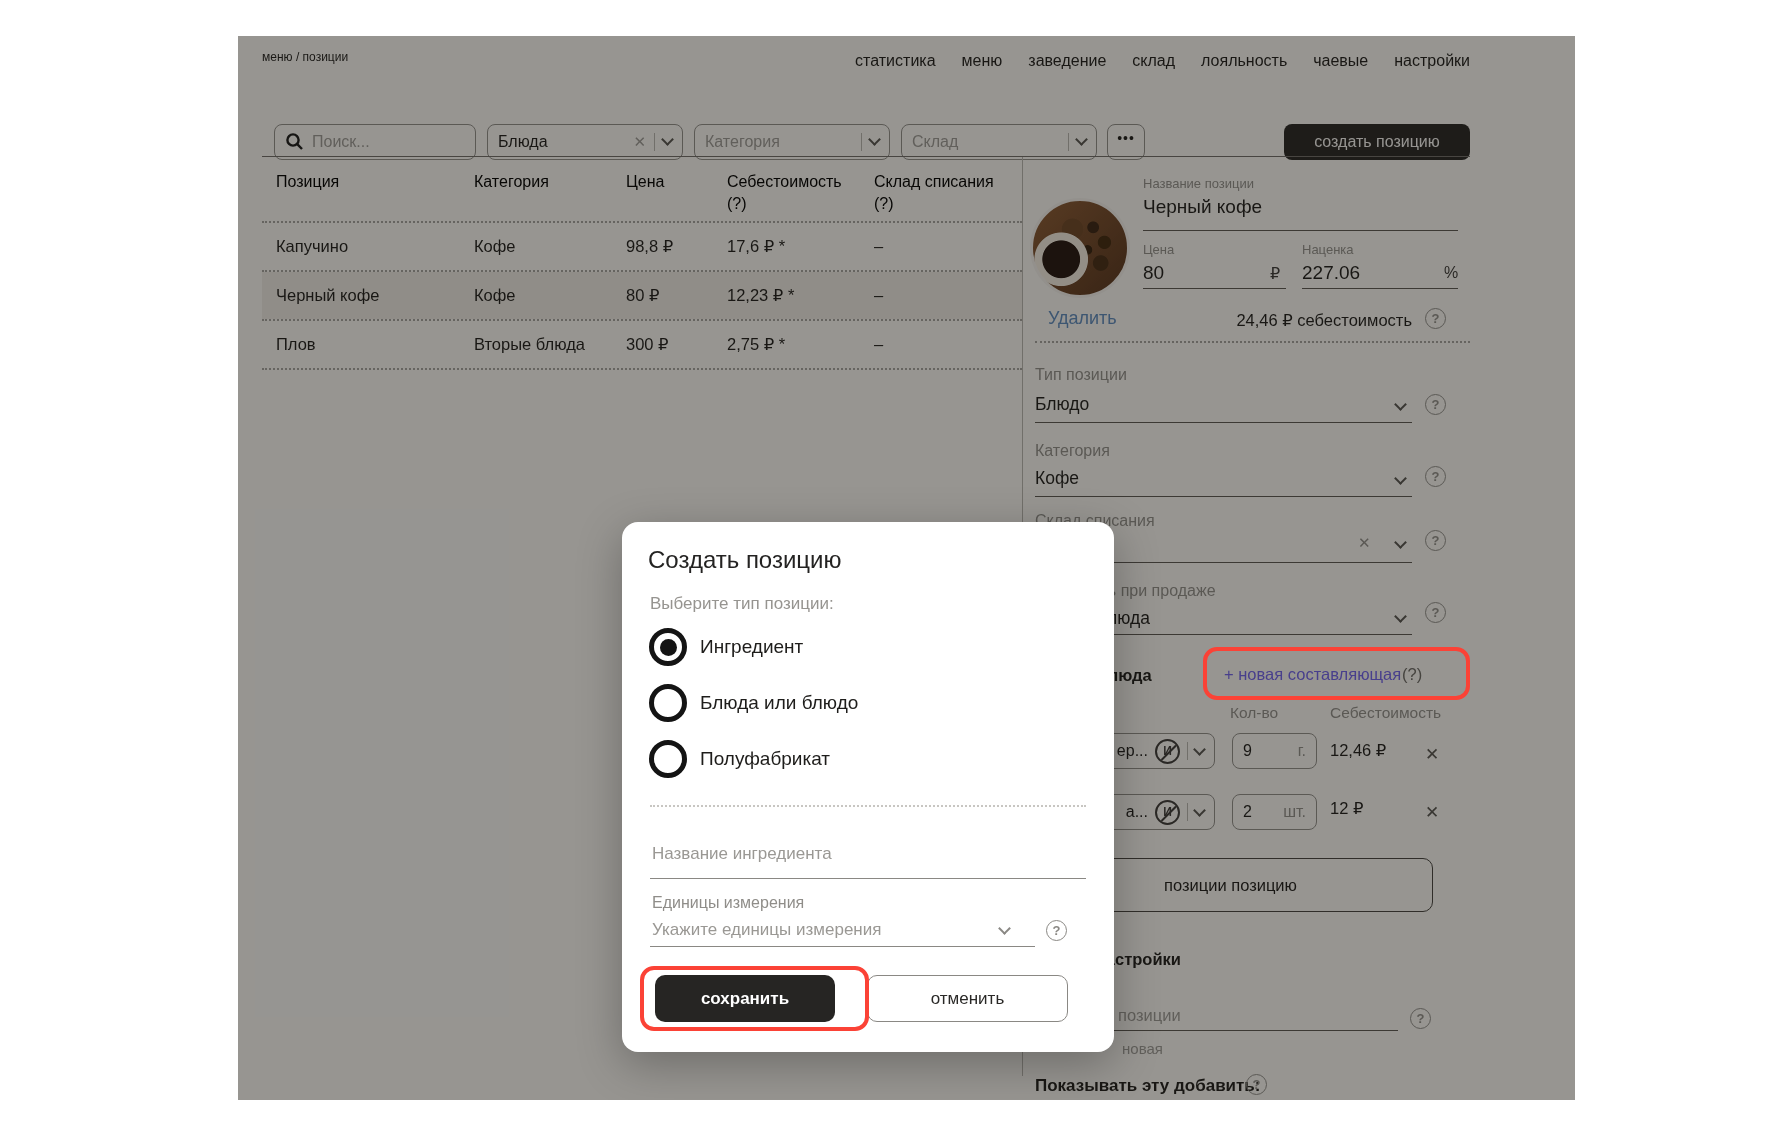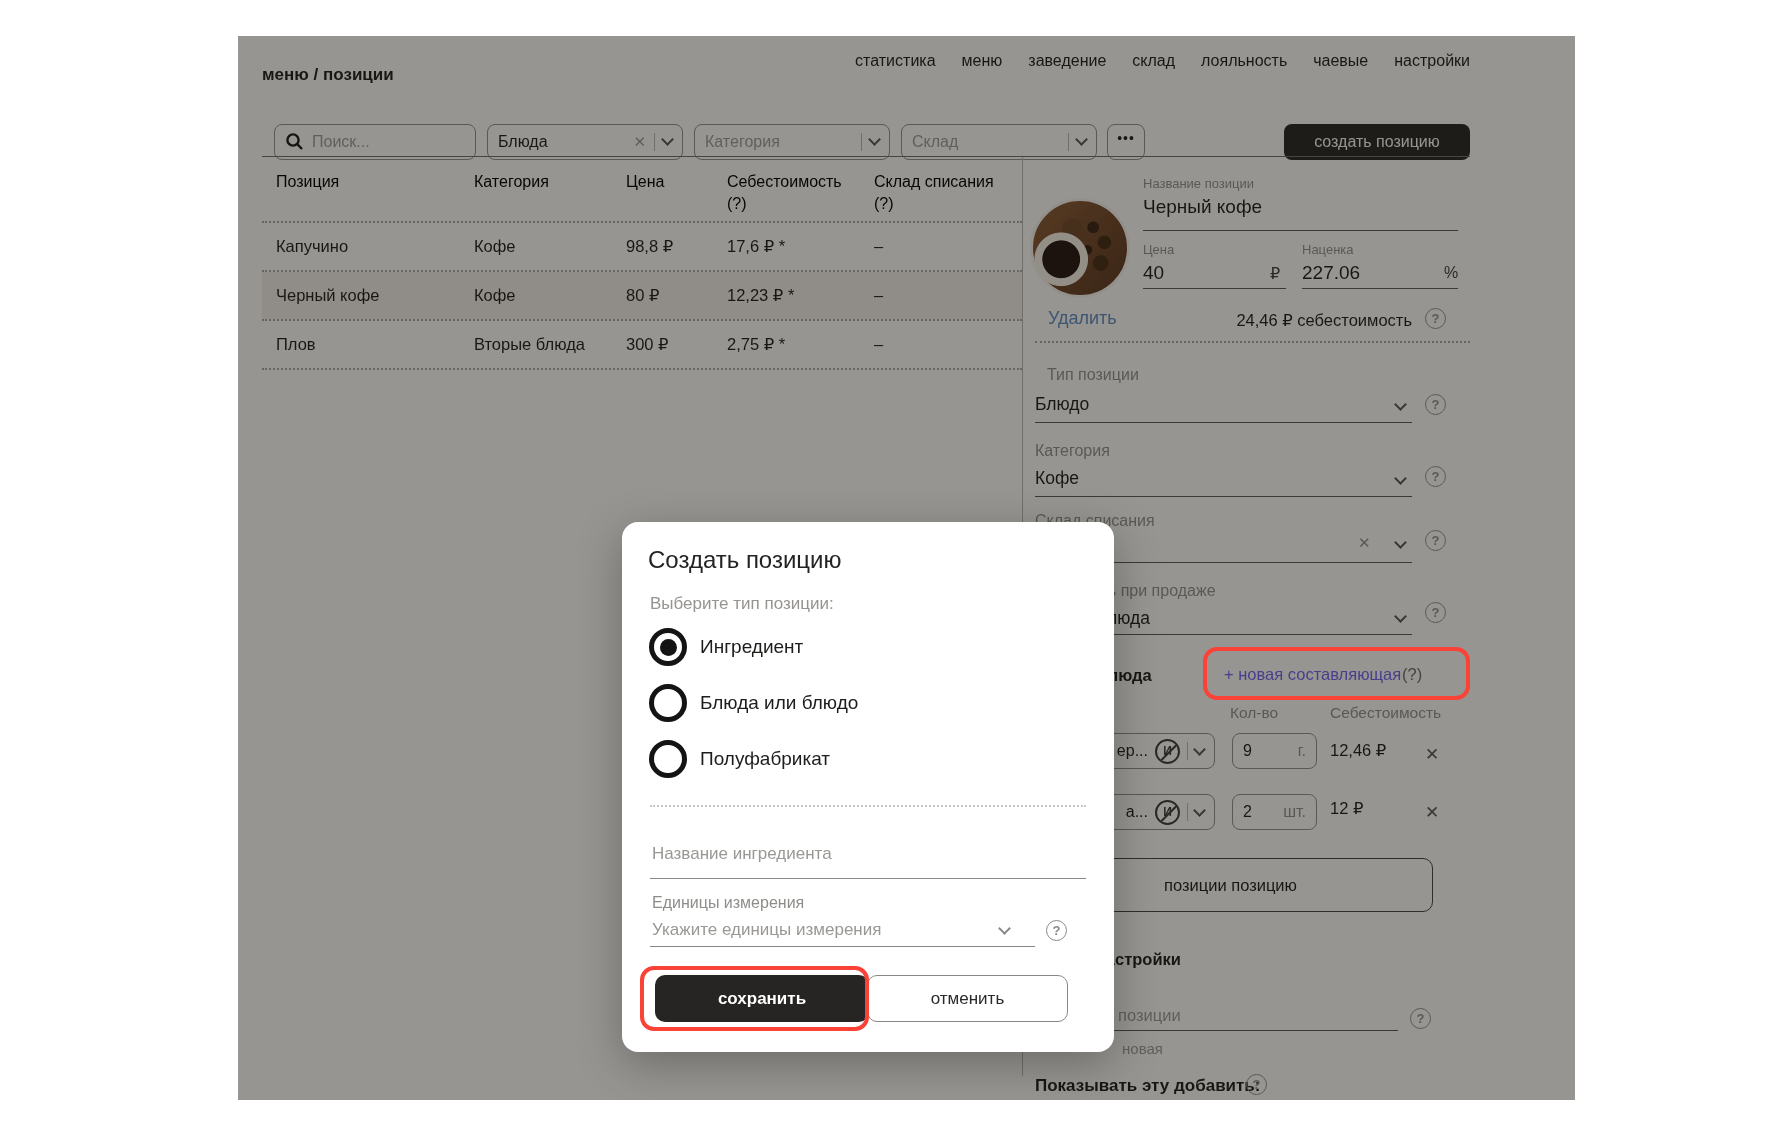--- a/index.html
+++ b/index.html
@@ -8,21 +8,21 @@
   .abs { position:absolute; }
   .lbl { font-size:13px; color:#8f8d89; }
   .glbl { font-size:16px; color:#8f8d89; }
   .val { font-size:19px; color:#1e1d1b; }
   .uline { border-top:1.5px solid #5a5752; height:0; }
   .dotted { border-top:2px dotted #a3a19d; height:0; }
   .qicon { display:inline-flex; width:21px; height:21px; border:1.5px solid #8f8d89; border-radius:50%; color:#8f8d89; font-size:13px; align-items:center; justify-content:center; font-weight:bold; }
   .chev { display:inline-block; width:9px; height:9px; border-right:2px solid #55534f; border-bottom:2px solid #55534f; transform:rotate(45deg); }
   .xmark { color:#55534f; font-size:17px; }
   
-  .crumb { left:24px; top:29px; font-size:17px; font-weight:bold; }
+  .crumb { left:24px; top:14px; font-size:12px; font-weight:normal; }
   .nav { right:105px; top:16px; display:flex; gap:26px; font-size:16px; font-weight:500; }
   .nav span { cursor:pointer; }
   
   .filters { left:36px; top:80px; right:105px; height:51px; display:flex; align-items:center; }
   .fbox { height:36px; border:1.5px solid #8f8d89; border-radius:8px; display:flex; align-items:center; padding:0 10px; font-size:16px; background:transparent; }
   .search { width:202px; gap:8px; }
   .chip { width:196px; margin-left:11px; justify-content:space-between; }
   .more { width:38px; margin-left:10px; justify-content:center; font-size:14px; letter-spacing:1px; padding:0 4px 8px 4px; }
   .createbtn { margin-left:auto; width:186px; height:36px; background:#262523; color:#f4f3f1; border:none; border-radius:8px; font-size:16px; font-family:inherit; }
   .ph { color:#9a9894; }
@@ -155,36 +155,36 @@
     </div>
     <div class="tsep"></div>
   </div>
 
   <div class="abs photo"></div>
   <span class="abs lbl" style="left:905px;top:140px;">Название позиции</span>
   <span class="abs val" style="left:905px;top:160px;">Черный кофе</span>
   <div class="abs uline" style="left:905px;top:194px;width:315px;"></div>
 
   <span class="abs lbl" style="left:905px;top:206px;">Цена</span>
-  <span class="abs val" style="left:905px;top:226px;">40</span>
+  <span class="abs val" style="left:905px;top:226px;">80</span>
   <span class="abs" style="left:1032px;top:228px;font-size:16px;color:#3c3a38;">₽</span>
   <div class="abs uline" style="left:905px;top:252px;width:143px;"></div>
 
   <span class="abs lbl" style="left:1064px;top:206px;">Наценка</span>
   <span class="abs val" style="left:1064px;top:226px;">227.06</span>
   <span class="abs" style="left:1206px;top:228px;font-size:16px;color:#3c3a38;">%</span>
   <div class="abs uline" style="left:1064px;top:252px;width:156px;"></div>
 
   <span class="abs blue" style="left:810px;top:272px;font-size:18px;">Удалить</span>
   <span class="abs" style="right:163px;top:275px;font-size:16.5px;">24,46 ₽ себестоимость</span>
   <span class="abs qicon" style="left:1187px;top:272px;">?</span>
 
   <div class="abs dotted" style="left:797px;top:305px;width:435px;"></div>
 
-  <span class="abs glbl" style="left:797px;top:330px;margin-left:12px;">Тип позиции</span>
+  <span class="abs glbl" style="left:797px;top:330px;">Тип позиции</span>
   <span class="abs" style="left:797px;top:358px;font-size:17.5px;">Блюдо</span>
   <span class="abs chev" style="left:1158px;top:364px;"></span>
   <div class="abs uline" style="left:797px;top:386px;width:377px;"></div>
   <span class="abs qicon" style="left:1187px;top:358px;">?</span>
 
   <span class="abs glbl" style="left:797px;top:406px;">Категория</span>
   <span class="abs" style="left:797px;top:432px;font-size:17.5px;">Кофе</span>
   <span class="abs chev" style="left:1158px;top:438px;"></span>
   <div class="abs uline" style="left:797px;top:460px;width:377px;"></div>
   <span class="abs qicon" style="left:1187px;top:430px;">?</span>
@@ -275,21 +275,21 @@
 
     <span class="abs" style="left:30px;top:322px;font-size:17px;color:#9a9894;">Название ингредиента</span>
     <div class="abs" style="left:28px;top:356px;width:436px;border-top:1.5px solid #8a8884;"></div>
 
     <span class="abs" style="left:30px;top:372px;font-size:16px;color:#8f8d89;">Единицы измерения</span>
     <span class="abs" style="left:30px;top:398px;font-size:17px;color:#9a9894;">Укажите единицы измерения</span>
     <span class="abs chev" style="left:378px;top:402px;border-color:#8a8884;"></span>
     <div class="abs" style="left:28px;top:424px;width:385px;border-top:1.5px solid #8a8884;"></div>
     <span class="abs qicon" style="left:424px;top:398px;border-color:#8a8884;color:#8a8884;">?</span>
 
-    <button class="mbtn" style="left:33px;top:453px;width:214px;background:#262523;color:#ffffff;border:none;font-weight:bold;">сохранить</button>
+    <button class="mbtn" style="left:33px;top:453px;width:180px;background:#262523;color:#ffffff;border:none;font-weight:bold;">сохранить</button>
     <button class="mbtn" style="left:245px;top:453px;width:201px;background:#ffffff;color:#2a2927;border:1.5px solid #8a8884;">отменить</button>
 
     <div class="redbox" style="left:18px;top:444px;width:229px;height:65px;"></div>
   </div>
 
   <div class="redbox" style="left:965px;top:611px;width:267px;height:53px;"></div>
 
 </div>
 
 </body></html>

